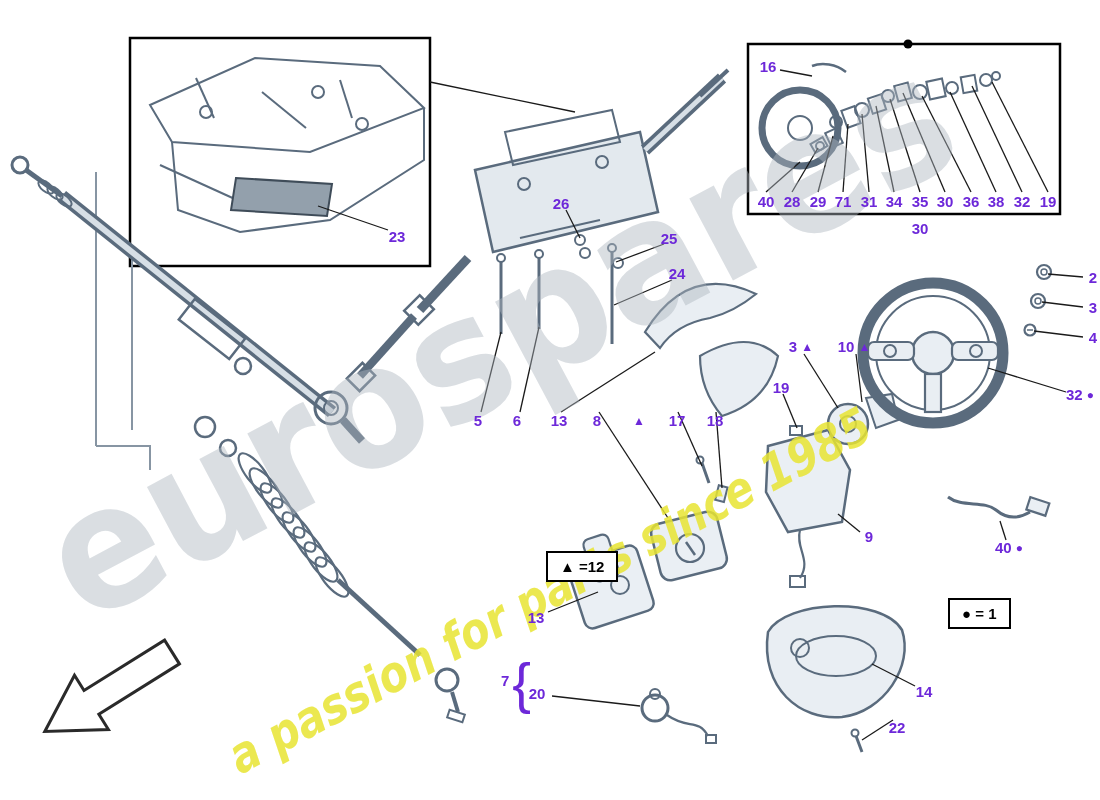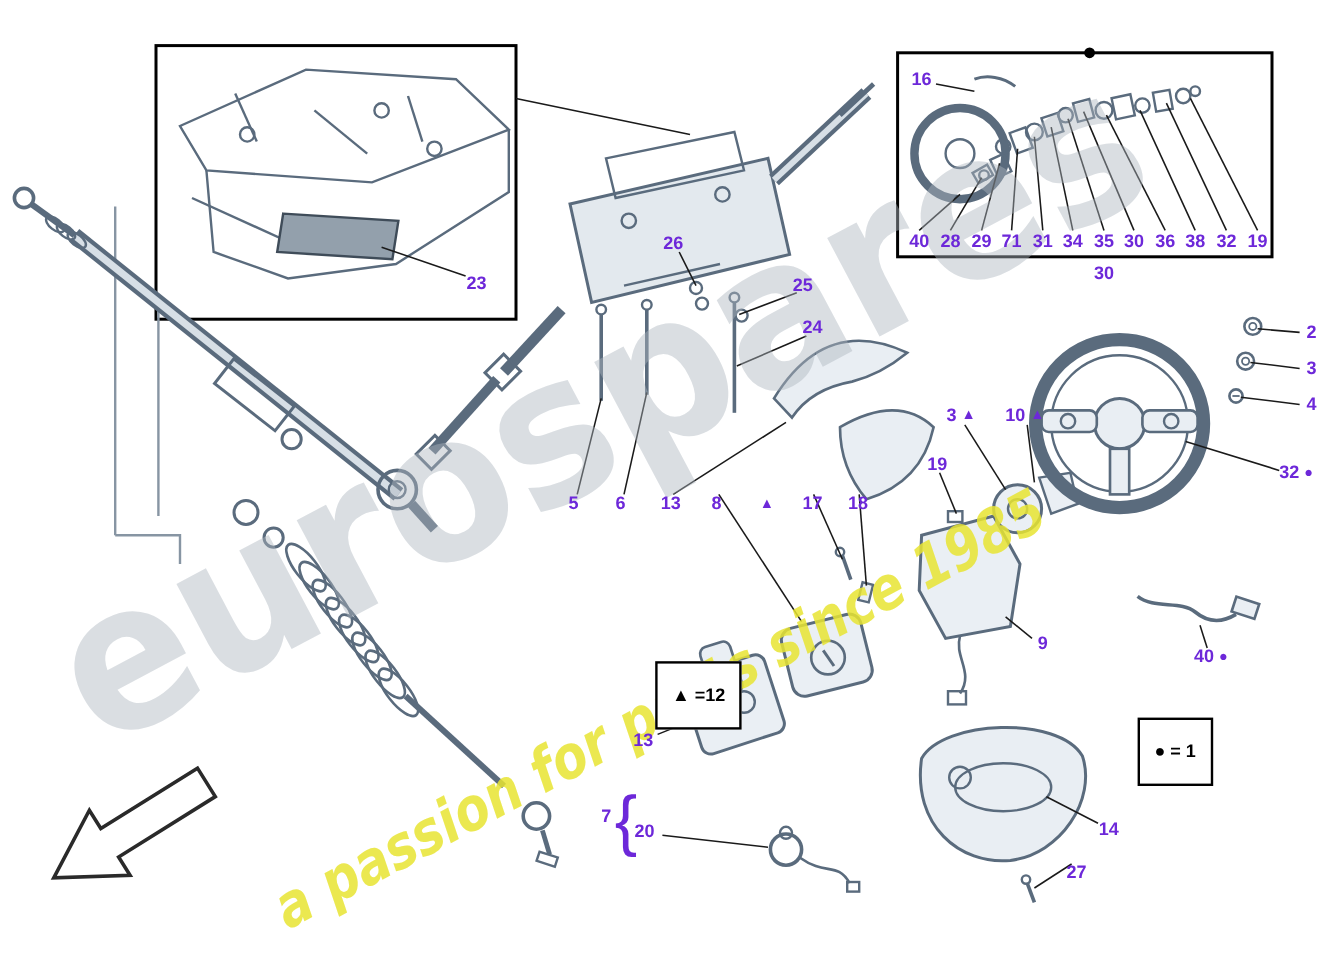--- a/index.html
+++ b/index.html
@@ -5,21 +5,21 @@
   * { margin:0; padding:0; box-sizing:border-box; }
   html,body { width:1100px; height:800px; background:#ffffff; overflow:hidden;
               font-family:"Liberation Sans", sans-serif; }
   .stage { position:relative; width:1100px; height:800px; background:#fff; }
   svg.art { position:absolute; left:0; top:0; z-index:1; }
   .co { position:absolute; transform:translate(-50%,-50%); font-weight:bold;
         font-size:15px; color:#6d28d9; white-space:nowrap; z-index:6; }
   .co .mk { font-size:12px; vertical-align:1px; }
   .co7 { display:flex; align-items:center; gap:3px; }
   .brace { font-size:56px; font-weight:normal; line-height:0.85; transform:translateY(2px); }
-  .legend { position:absolute; border:2px solid #000; background:#fff; padding:18px 12px;
+  .legend { position:absolute; border:2px solid #000; background:#fff; padding:5px 12px;
             font-weight:bold; font-size:15px; z-index:6; }
 </style>
 </head>
 <body>
 
 <div class="stage">
 
   <svg class="art" width="1100" height="800" viewBox="0 0 1100 800">
 
     <g fill="none" stroke="#000" stroke-width="2.5">
@@ -281,21 +281,21 @@
     <span class="mk">●</span>
   </div>
   <div class="co" style="left:536px;top:617px">13</div>
   <div class="co" style="left:869px;top:536px">9</div>
   <div class="co co7" style="left:516px;top:681px">
     <span>7</span>
     <span class="brace">{</span>
   </div>
   <div class="co" style="left:537px;top:693px">20</div>
   <div class="co" style="left:924px;top:691px">14</div>
-  <div class="co" style="left:897px;top:727px">27</div>
+  <div class="co" style="left:897px;top:727px">22</div>
   <div class="co" style="left:1009px;top:547px">
     <span>40</span>
     <span class="mk">●</span>
   </div>
 
   <div class="legend" style="left:546px;top:551px">▲ =12</div>
   <div class="legend" style="left:948px;top:598px">● = 1</div>
 
 </div>
 

